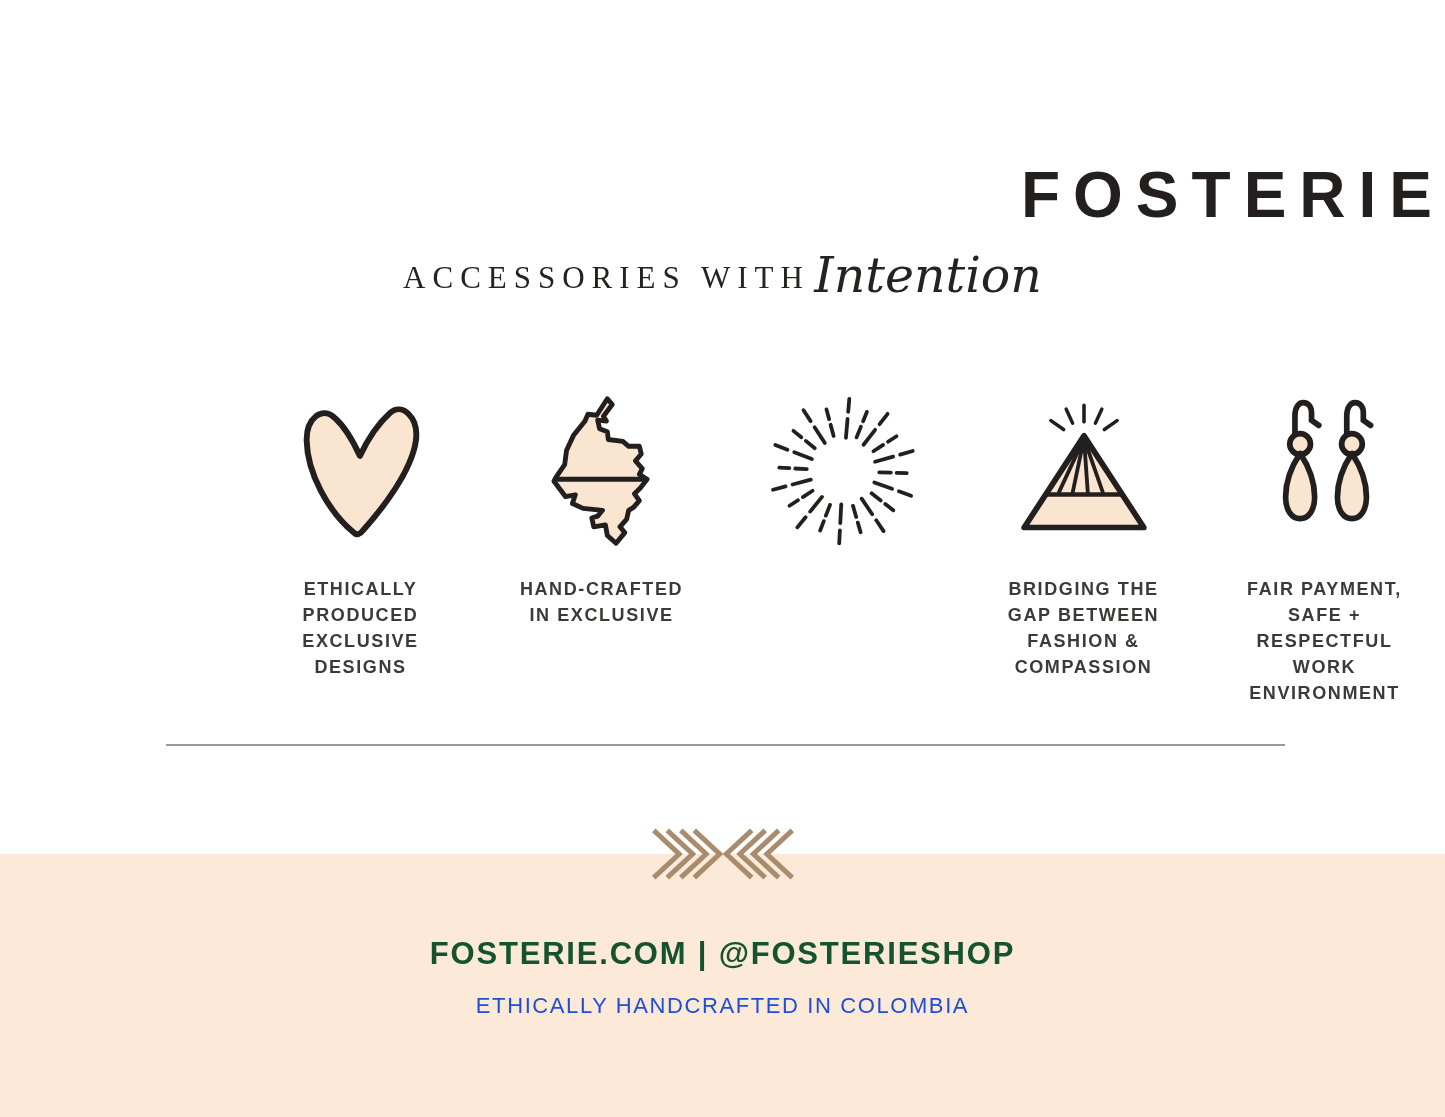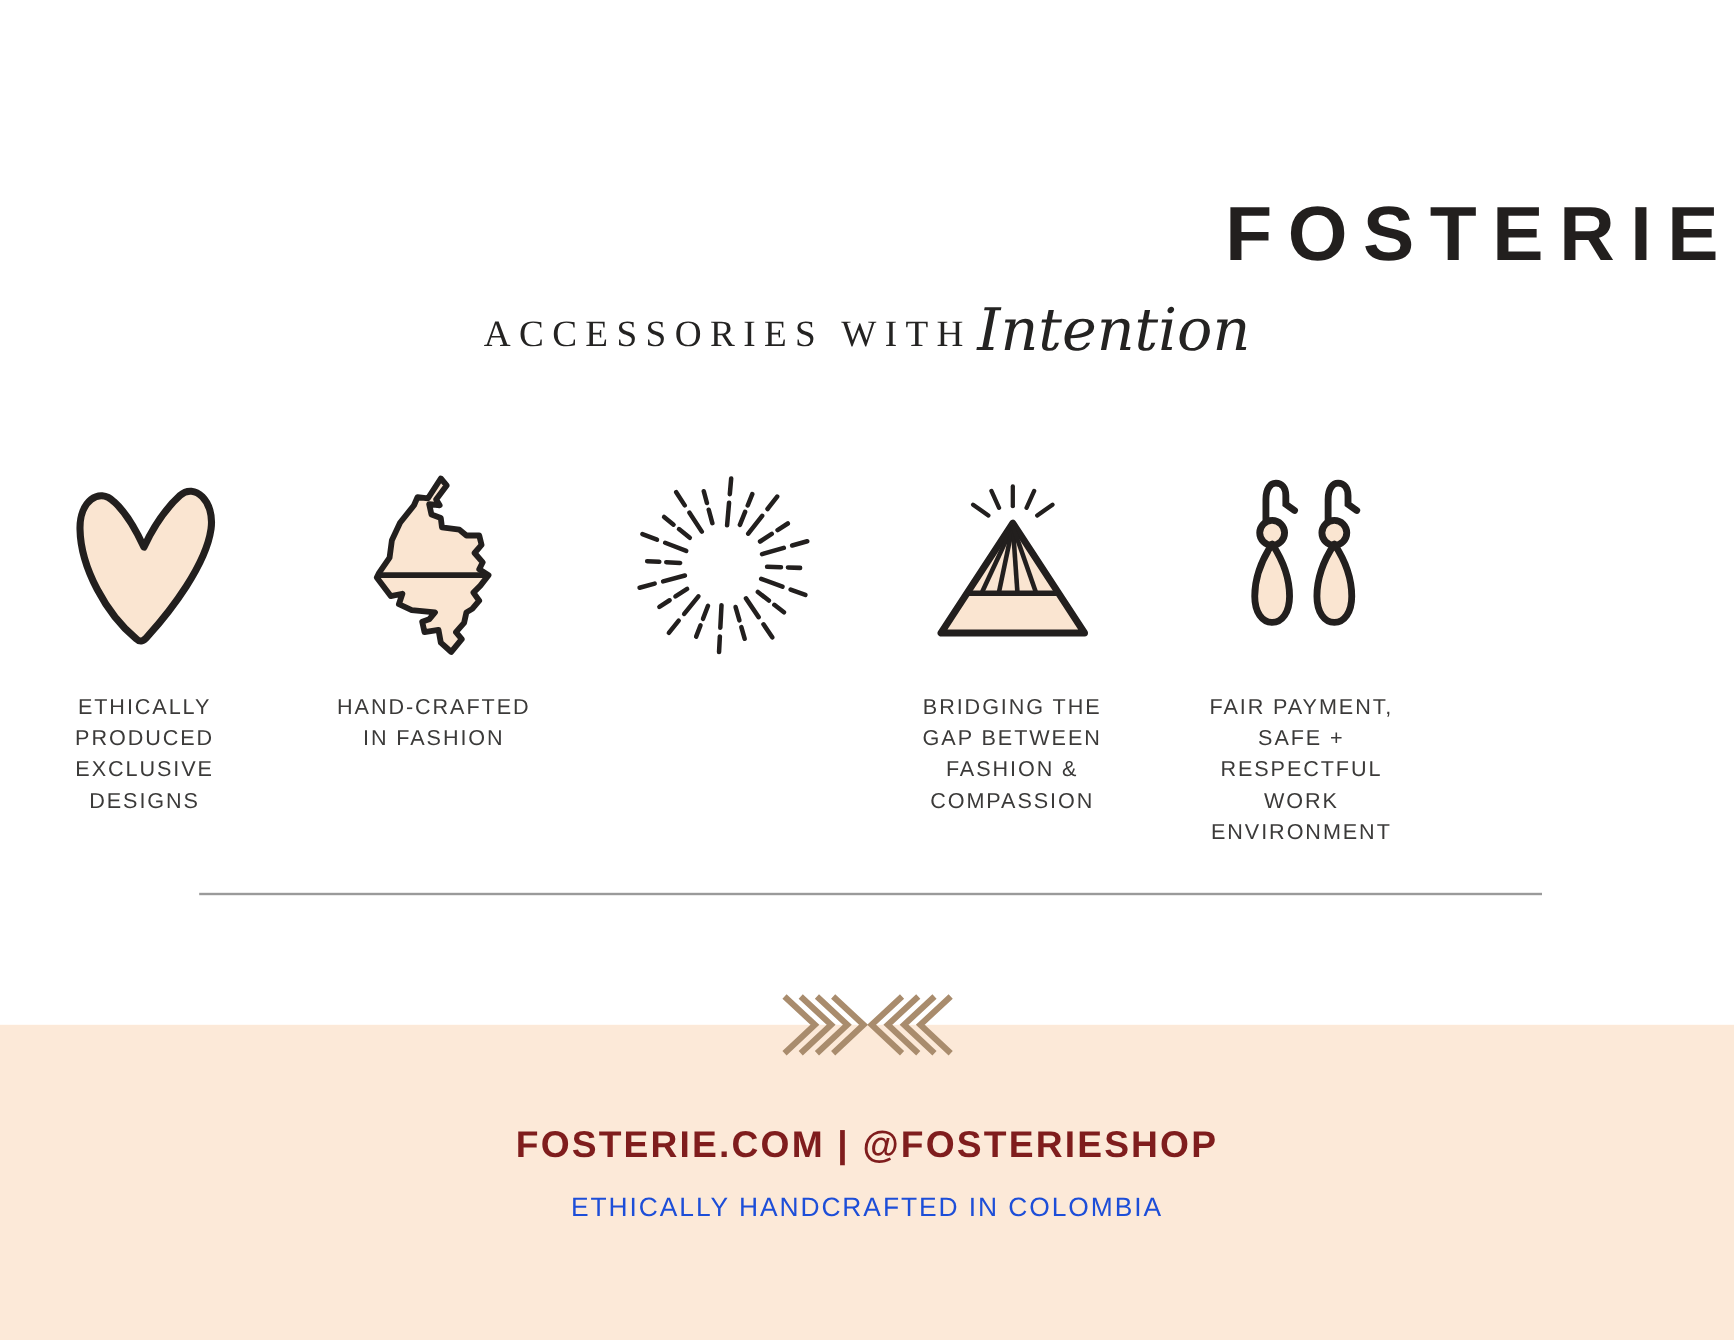--- a/index.html
+++ b/index.html
@@ -25,42 +25,42 @@
     vertical-align:baseline;
   }
   .tagline-script {
     font-family:"DejaVu Serif", serif; font-style:italic;
     font-size:49px; color:#242322; 
     position:relative; top:4px;
   }
   
   .features-row {
     position:absolute; top:372px; left:0; width:100%;
-    display:flex; justify-content:flex-start;
+    display:flex; justify-content:flex-end;font-weight:bold;
   }
   .feature { width:241px; text-align:center; }
   .icon-box { height:198px; display:flex; align-items:center; justify-content:center; }
   .feature-label {
     font-size:18px; letter-spacing:1.6px; line-height:1.45;
     white-space:pre-line; color:#3b3a39; margin-top:6px;
   }
   
   .divider { position:absolute; top:744px; left:166px; width:1119px; height:2px;
     background:var(--divider,#9a9a9a); }
   
   .bottom-band {
     position:absolute; top:854px; left:0; width:100%; height:263px;
     background:var(--band-bg,#fce9d8); text-align:center;
   }
   .chevron-divider {
     position:absolute; top:854px; left:50%; transform:translate(-50%,-50%);
   }
   .footer-line1 {
     margin-top:82px; font-size:31px; font-weight:700;
-    letter-spacing:1.8px; color:#7f1d1d;
+    letter-spacing:1.8px; color:#14532d;
   }
   .footer-line2 {
     margin-top:21px; font-size:22px; letter-spacing:1.6px; color:#1d4ed8;
   }
   svg .ink-stroke { stroke:var(--ink,#221f1e); }
 </style>
 </head>
 <body>
 
 <div class="canvas">
@@ -88,21 +88,21 @@
     </div>
 
     <div class="feature">
       <div class="icon-box">
         <svg width="112" height="163" viewBox="0 0 115 168">
           <path class="ink-stroke" d="M63,9 L68,15 L59,27 L62,32 L53,31 L55,40 L63,43 L64,51 L79,53 L85,58 L96,58 L98,66 L92,73 L99,81 L96,87 L104,92 L97,101 L91,107 L96,114 L90,121 L85,124 L83,133 L76,141 L81,147 L72,158 L63,150 L61,139 L49,141 L47,132 L53,130 L58,124 L38,122 L27,117 L30,108 L20,110 L8,94 L10,90 L19,77 L21,62 L28,47 L40,32 L43,25 L52,26 Z" fill="var(--icon-fill,#FAE5D1)" stroke-width="5" stroke-linejoin="round"></path>
           <line class="ink-stroke" x1="9" y1="92" x2="104" y2="92" stroke-width="5"></line>
         </svg>
       </div>
       <p class="feature-label">HAND-CRAFTED
-IN FASHION</p>
+IN EXCLUSIVE</p>
     </div>
 
     <div class="feature">
       <div class="icon-box">
         <svg width="174" height="174" viewBox="0 0 120 120">
           <g transform="translate(60,60)" stroke="var(--ink,#221F1E)" stroke-width="2.6" stroke-linecap="round" fill="none">
             <line x1="0" y1="-23" x2="0" y2="-58" stroke-dasharray="13 5 9" transform="rotate(5)"></line>
             <line x1="0" y1="-25" x2="0" y2="-47" stroke-dasharray="8 4 7" transform="rotate(22)"></line>
             <line x1="0" y1="-23" x2="0" y2="-58" stroke-dasharray="13 5 9" transform="rotate(38)"></line>
             <line x1="0" y1="-25" x2="0" y2="-47" stroke-dasharray="8 4 7" transform="rotate(57)"></line>

